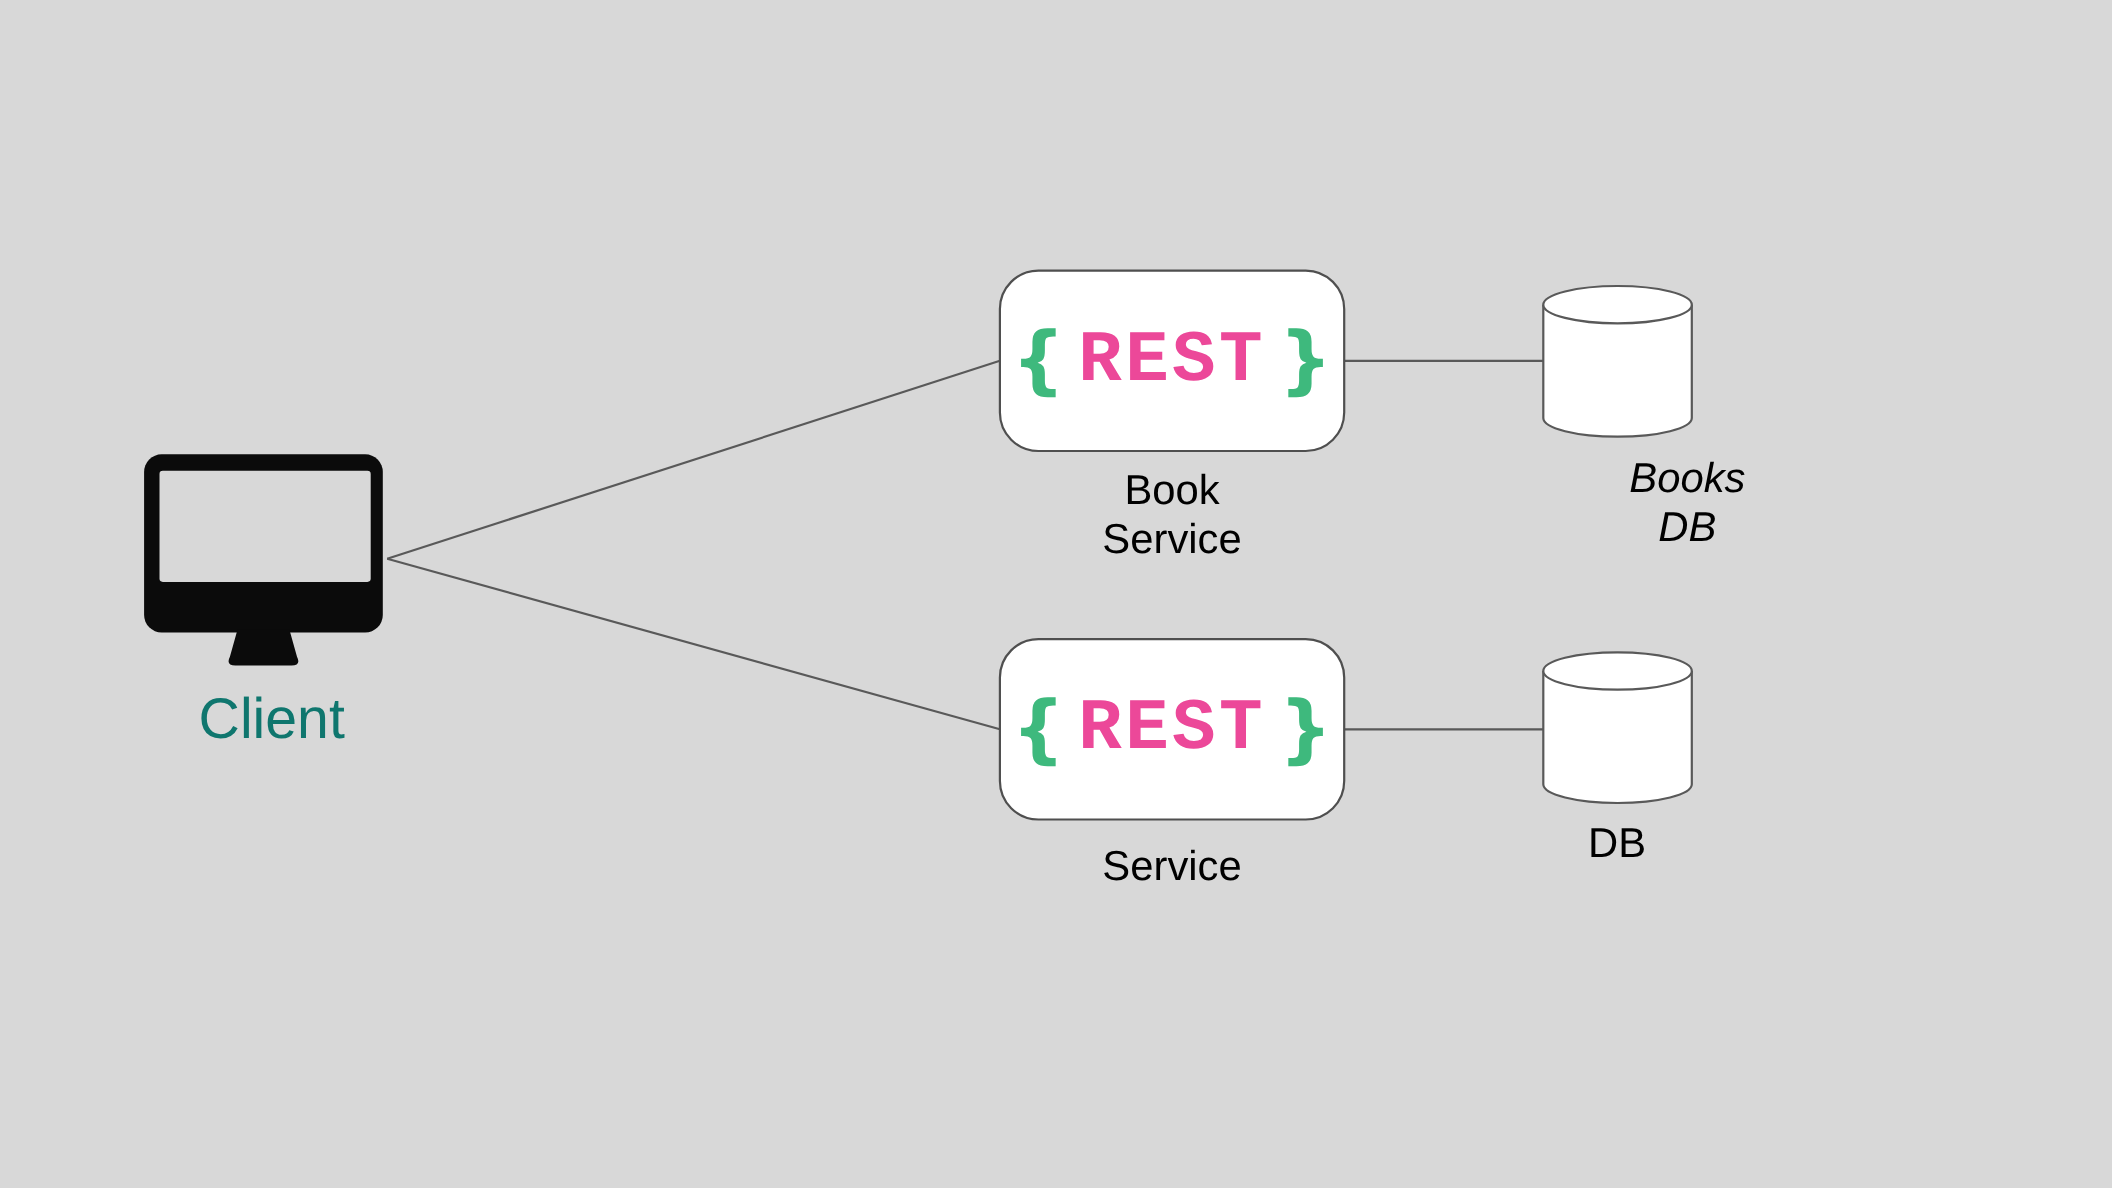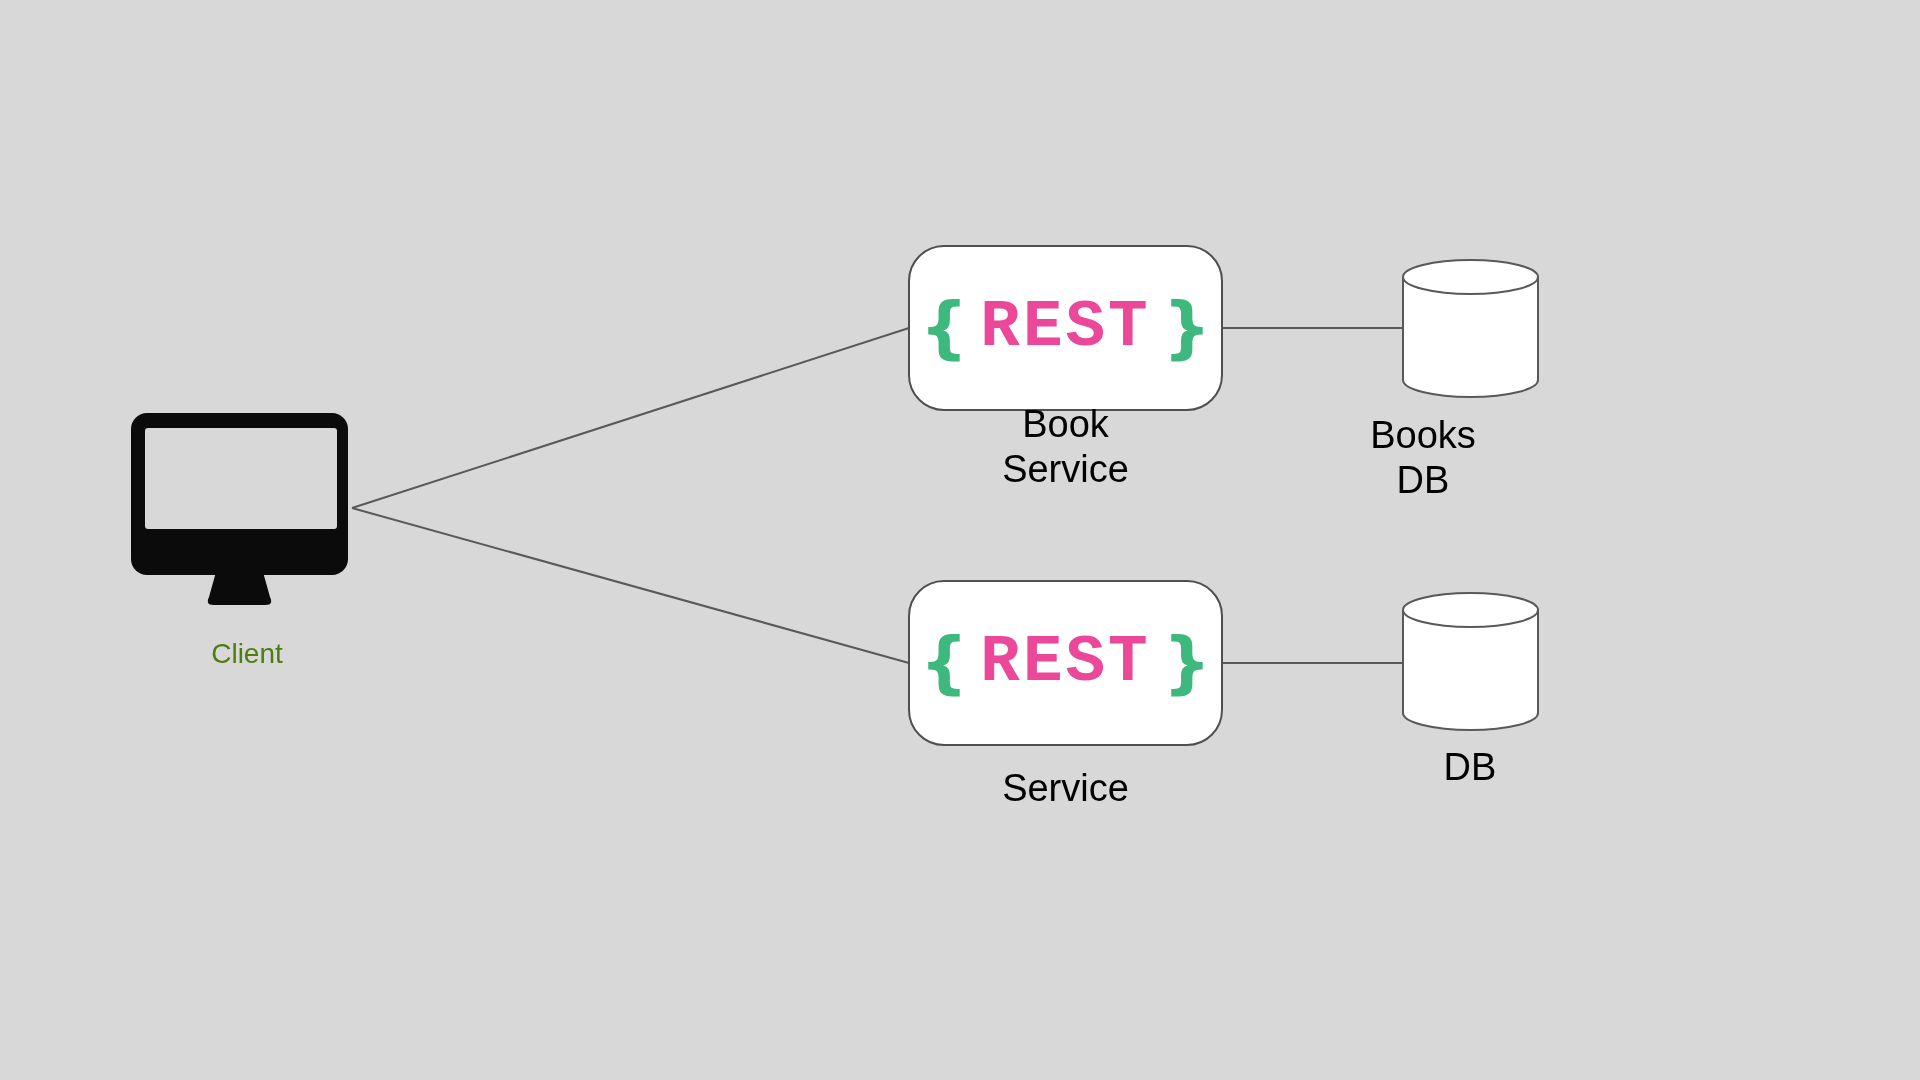--- a/index.html
+++ b/index.html
@@ -21,21 +21,21 @@
     font-family:"DejaVu Sans",sans-serif;font-weight:bold;
     font-size:68px;line-height:1;color:#3eb97d;
   }
   .rest-text{
     font-family:"Liberation Mono",monospace;font-weight:bold;
     font-size:66px;line-height:1;letter-spacing:3px;color:#ec4899;
     margin:0 12px;
   }
   .client-label{
     position:absolute;left:97px;top:630px;width:300px;text-align:center;
-    font-size:28px;line-height:48px;color:#4d7c0f;
+    font-size:52px;line-height:48px;color:#0f766e;
   }
   .node-label{
     position:absolute;text-align:center;font-size:38px;line-height:45px;color:#000000;
   }
   .label-line{white-space:nowrap;}
 </style>
 </head>
 <body>
 
 <div class="canvas">
@@ -73,30 +73,30 @@
     <span class="rest-text">REST</span>
     <span class="brace">}</span>
   </div>
 
   <div class="service-node" style="left:908px;top:580px;">
     <span class="brace">{</span>
     <span class="rest-text">REST</span>
     <span class="brace">}</span>
   </div>
 
-  <div class="node-label" style="left:908px;top:402px;width:315px;">
+  <div class="node-label" style="left:908px;top:424px;width:315px;">
     <div class="label-line">Book</div>
     <div class="label-line">Service</div>
   </div>
 
   <div class="node-label" style="left:908px;top:766px;width:315px;">
     <div class="label-line">Service</div>
   </div>
 
-  <div class="node-label" style="left:1273px;top:413px;width:300px;">
+  <div class="node-label" style="left:1384px;top:413px;width:300px;font-style:italic;">
     <div class="label-line">Books</div>
     <div class="label-line">DB</div>
   </div>
 
   <div class="node-label" style="left:1320px;top:745px;width:300px;">
     <div class="label-line">DB</div>
   </div>
 
 </div>
 

